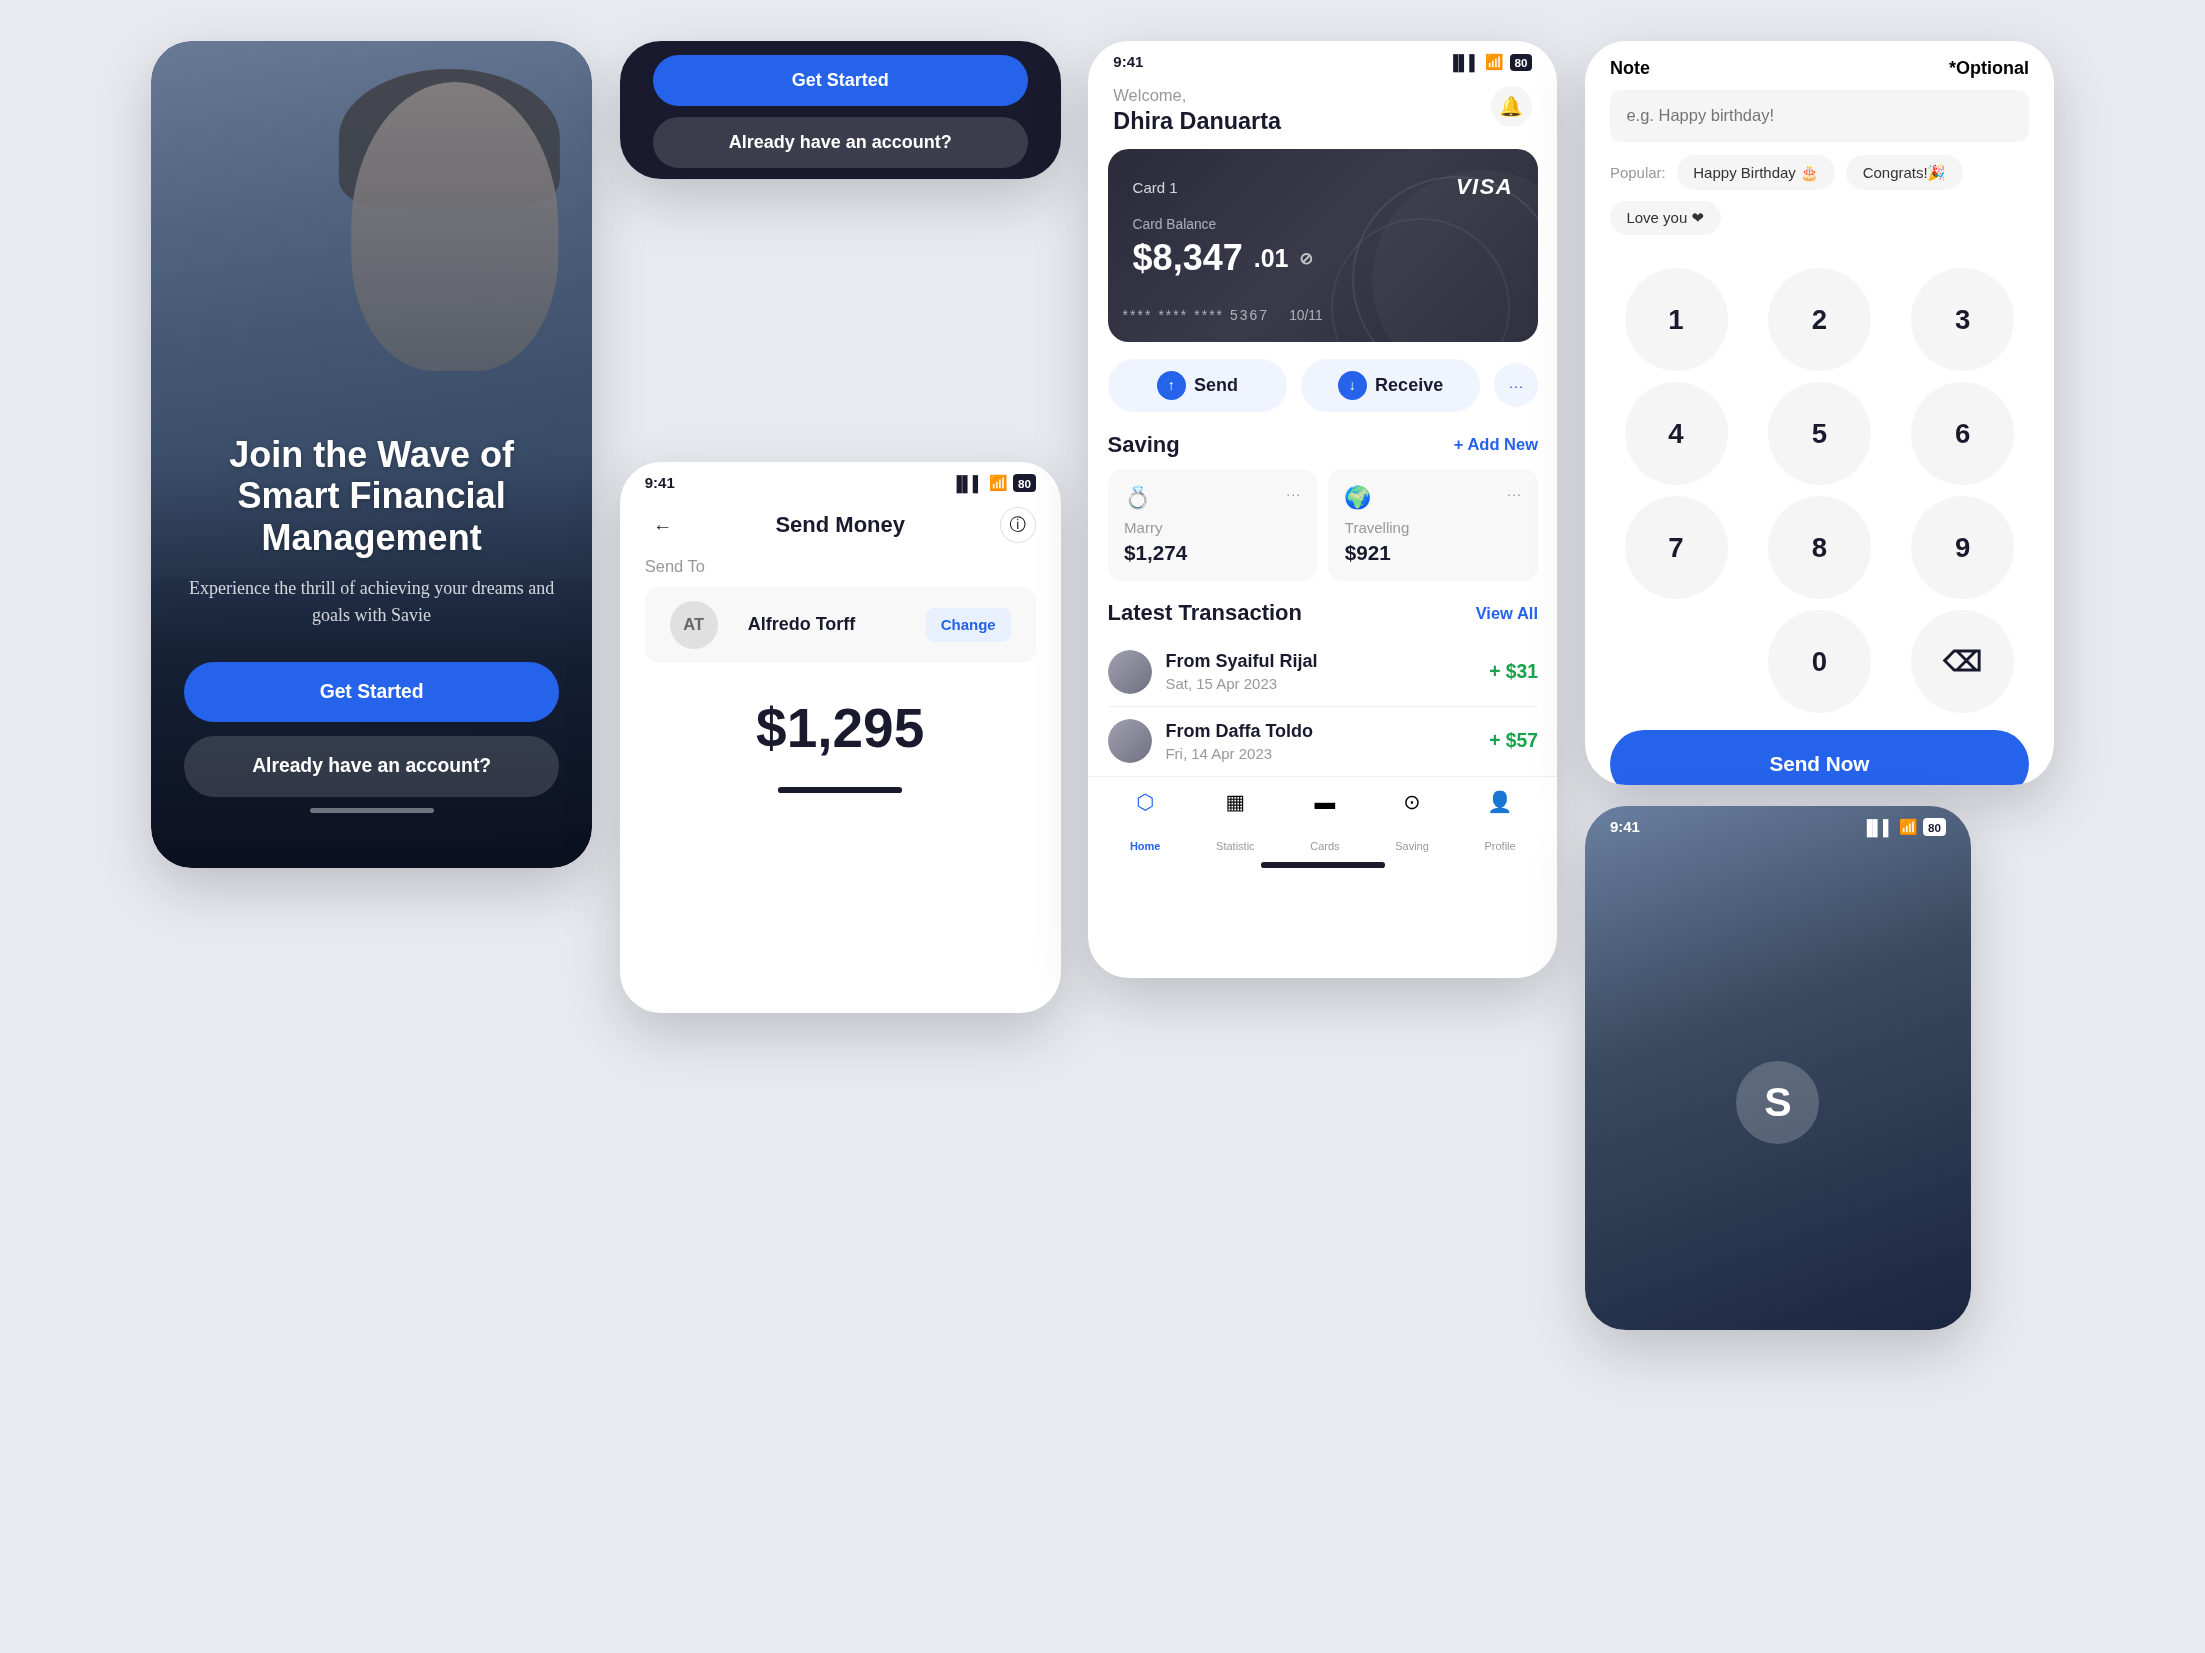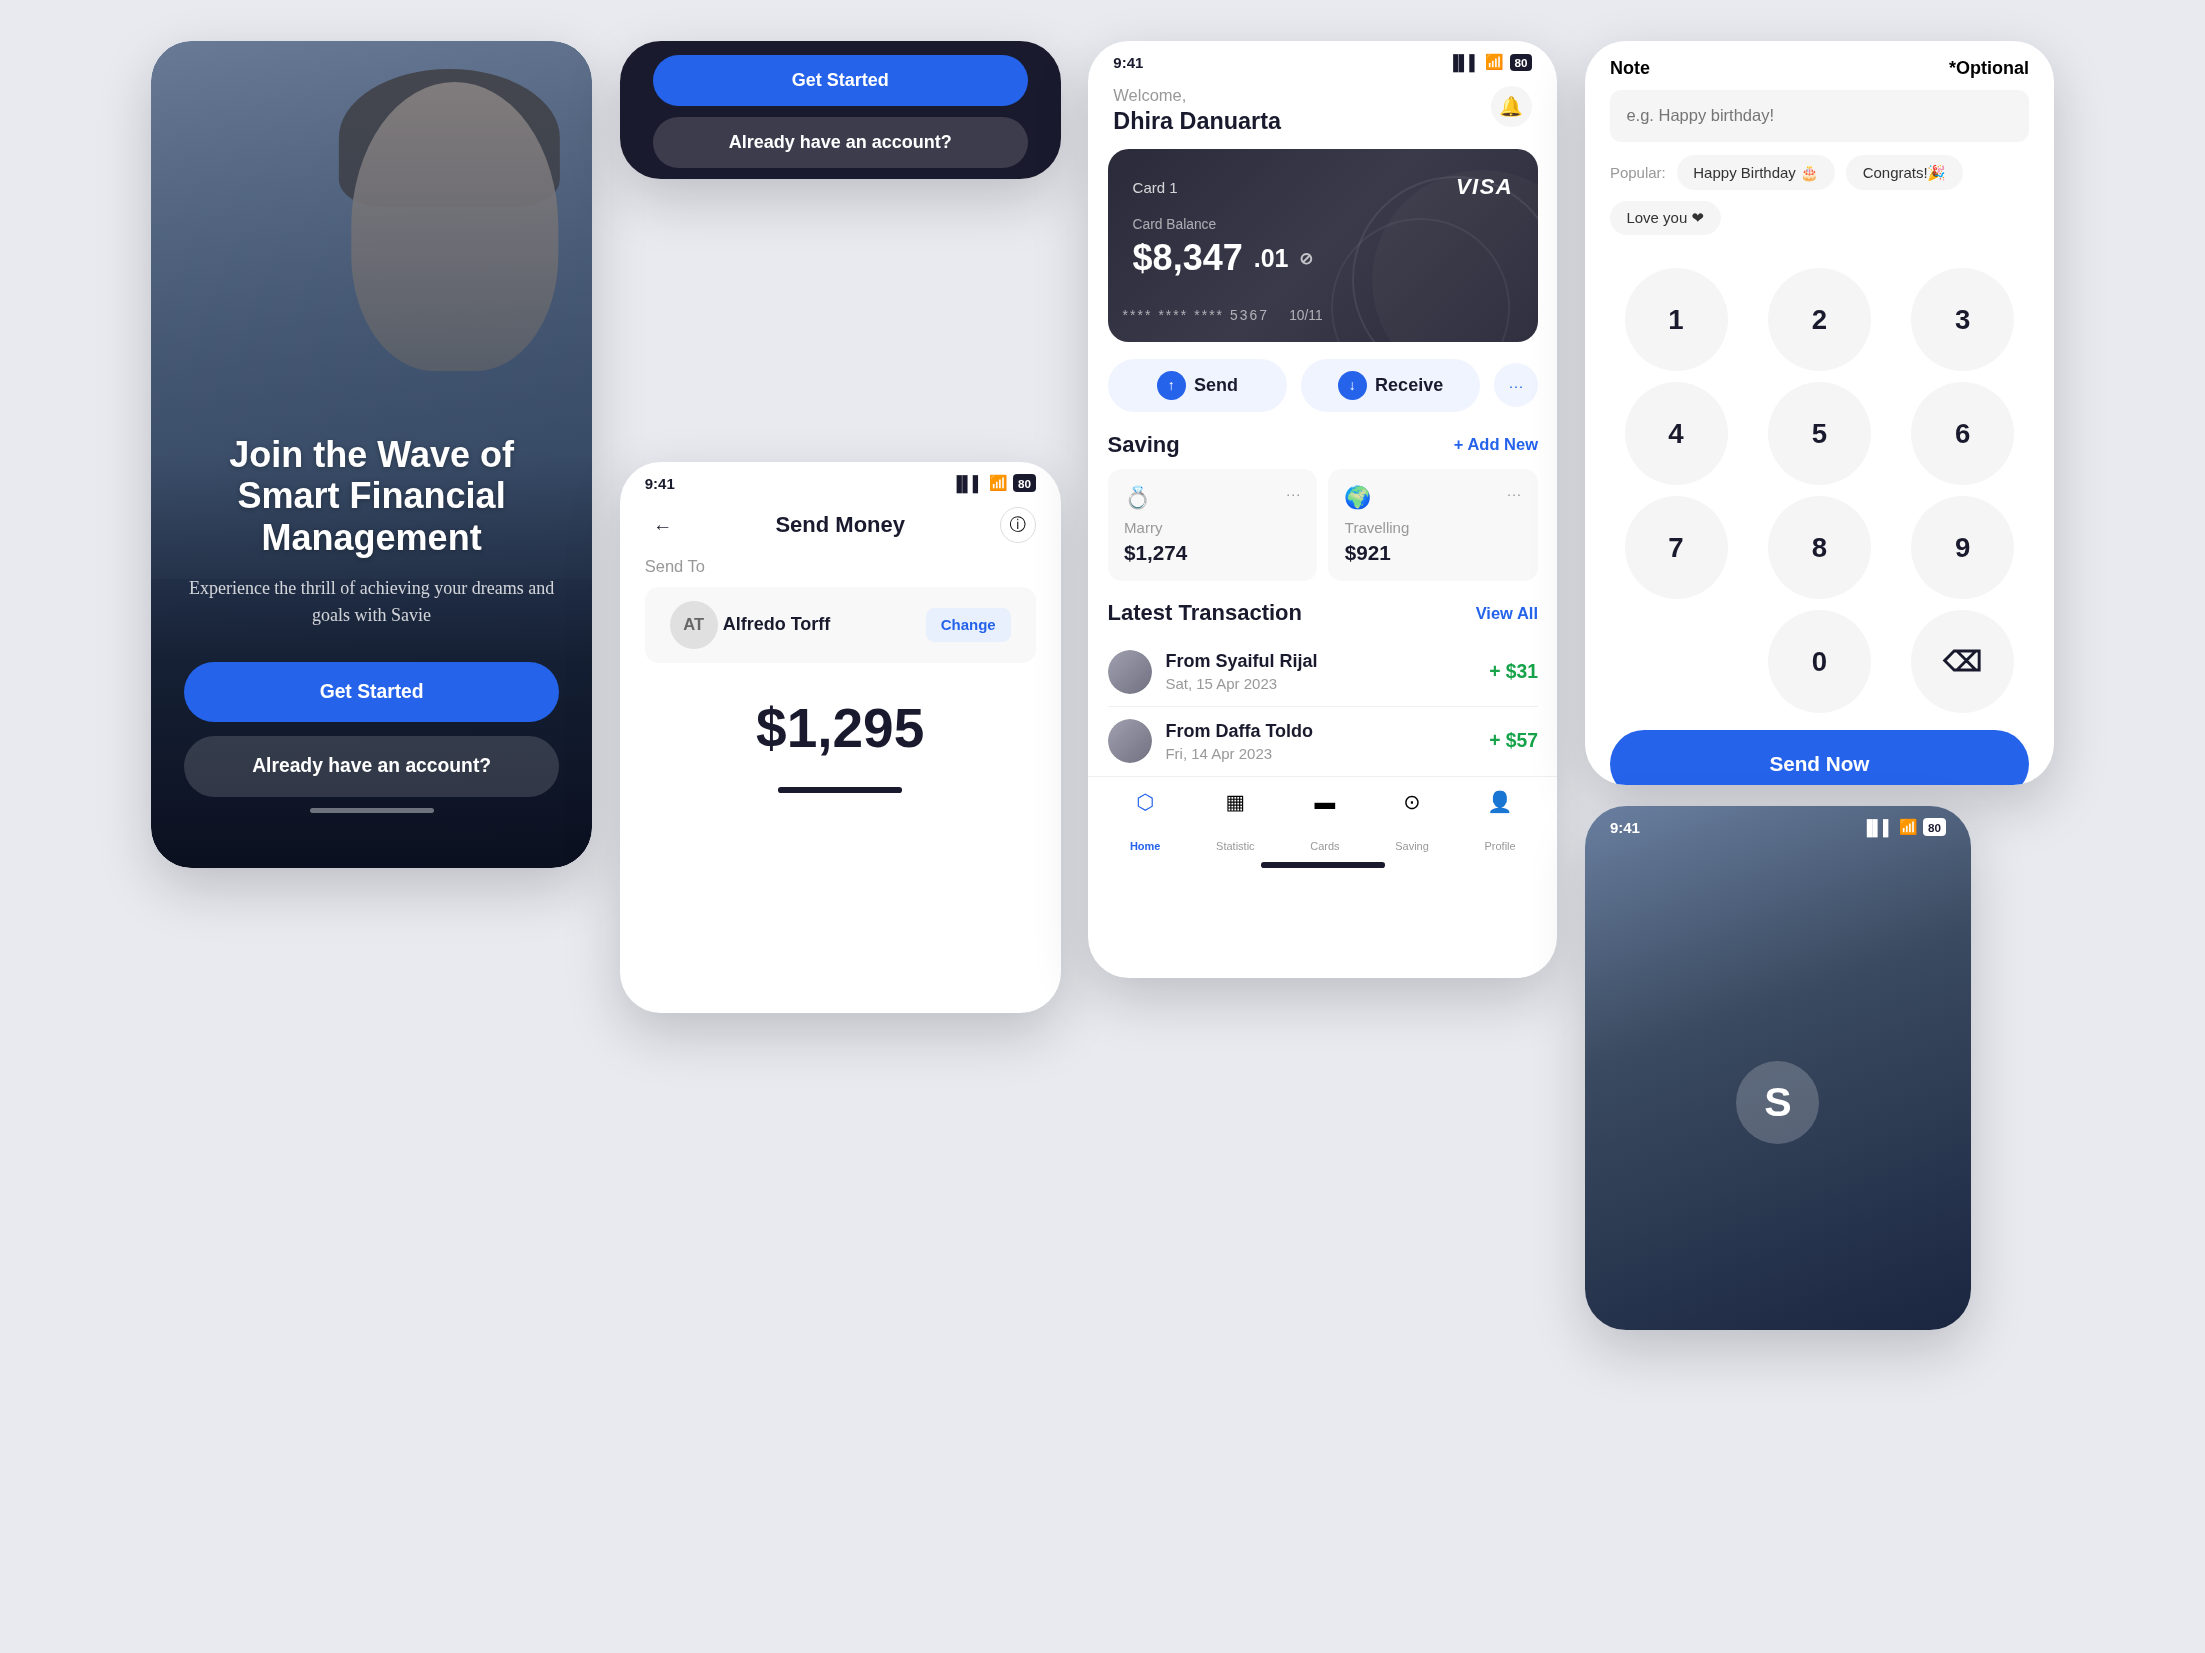--- a/index.html
+++ b/index.html
@@ -22,21 +22,21 @@
       border-radius: 41px;
       overflow: hidden;
       box-shadow: 0 20.7px 55px rgba(0,0,0,0.18);
       position: relative;
       flex-shrink: 0;
     }
 
     .status-bar {
       display: flex;
       justify-content: space-between;
-      align-items: center;
+      align-items: flex-start;
       padding: 12.4px 25px 4.1px;
       font-size: 15px;
       font-weight: 600;
       gap: 29px;
     }
     .status-bar.dark { color: #fff; }
     .status-bar.light { color: #1a1a2e; }
 
     .status-icons { display: flex; gap: 5.5px; align-items: center; }
     .battery-pill {
@@ -175,21 +175,21 @@
     }
     .info-btn {
       width: 36px; height: 36px;
       border-radius: 50%;
       border: 1.4px solid #ddd;
       display: flex; align-items: center; justify-content: center;
       font-size: 16.5px; cursor: pointer;
     }
     .send-to-label { font-size: 16.5px; color: #999; padding: 0 25px 11px; }
     .recipient-row {
-      display: flex; align-items: center; gap: 5px;
+      display: flex; align-items: center; gap: 30px;
       padding: 13.8px 25px;
       background: #f8f8f8;
       margin: 0 25px;
       border-radius: 13.8px;
       justify-content: space-between;
     }
     .avatar-circle {
       width: 48px; height: 48px;
       border-radius: 50%;
       background: #e0e0e0;

